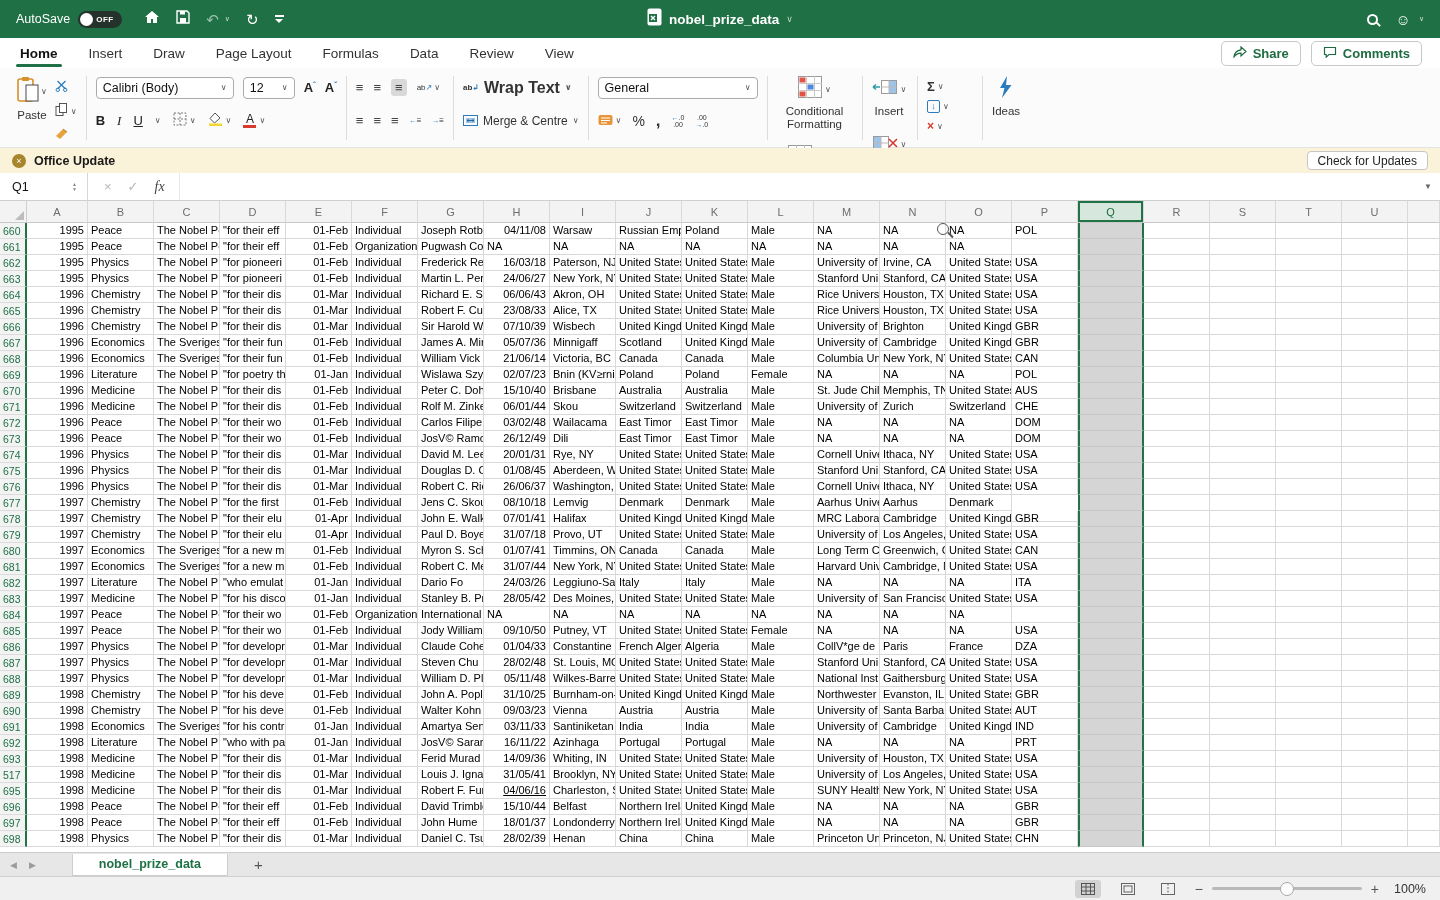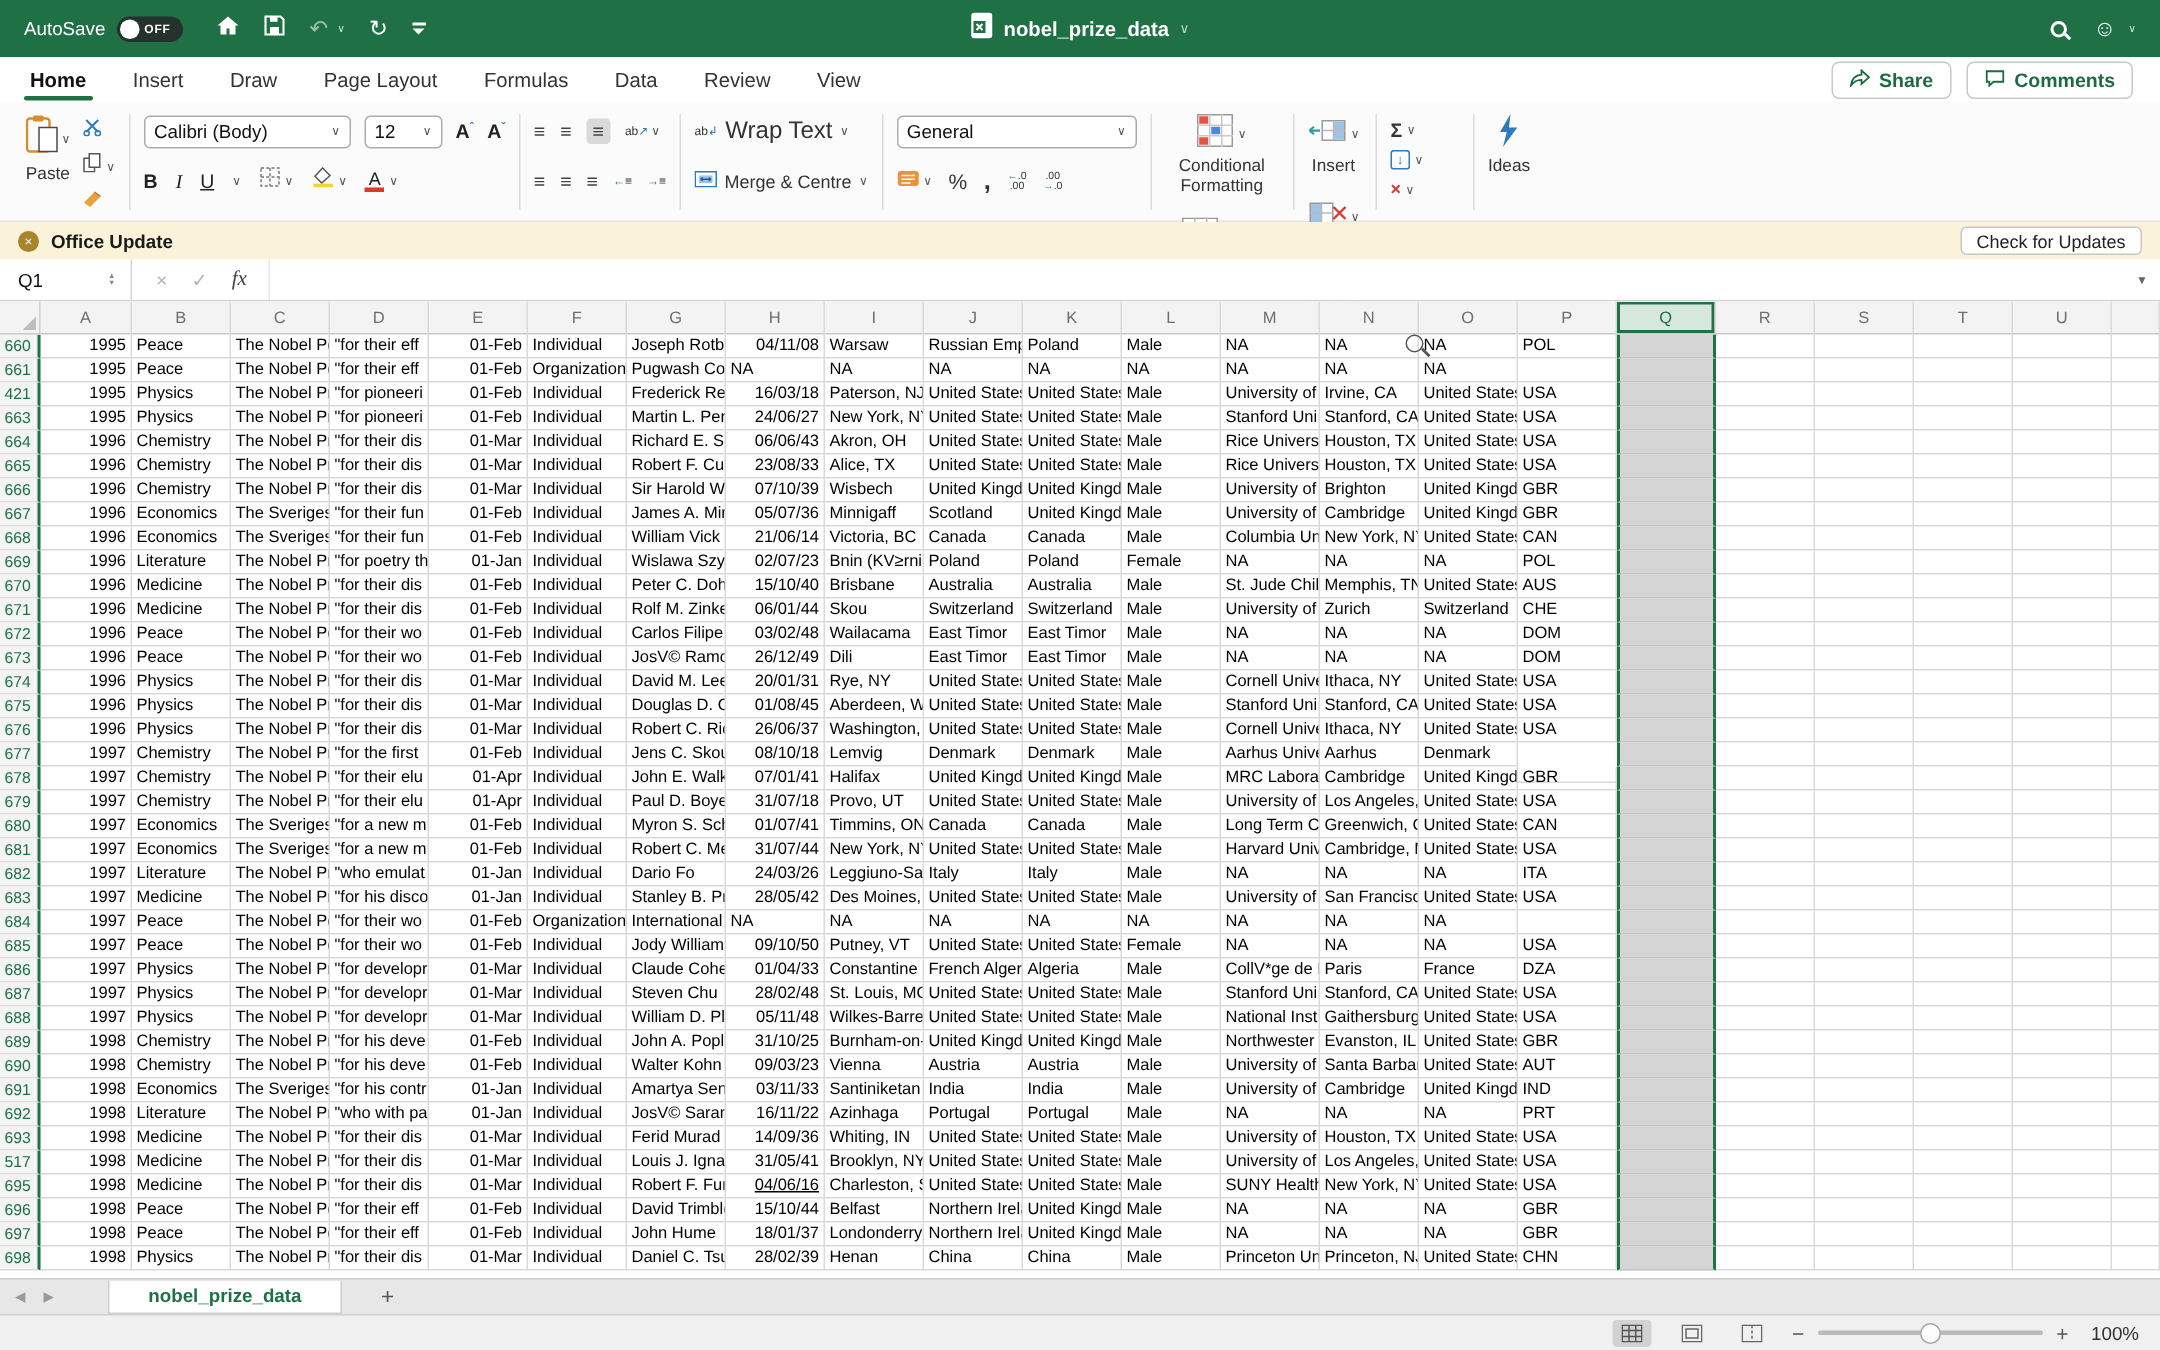--- a/index.html
+++ b/index.html
@@ -309,21 +309,21 @@
         <span class="bars">≡</span>
         <span class="bars">≡</span>
         <span class="tinytxt"><span class="bluearrow">←</span>≡</span>
         <span class="tinytxt"><span class="bluearrow">→</span>≡</span>
       </div>
     </div>
 
     <div class="vsep"></div>
 
     <div class="grp">
-      <div class="rrow" style="gap:5px;">
+      <div class="rrow" style="gap:5px;font-weight:bold;">
         <span class="tinytxt">ab<span class="bluearrow">↲</span></span>
         <span style="font-size:16px;color:#333;">Wrap Text</span>
         <span class="chev">∨</span>
       </div>
       <div class="rrow rrow2" style="gap:5px;">
         <span><svg width="15" height="11">
               <rect x="0.5" y="0.5" width="14" height="10" fill="none" stroke="#2b7bbd"></rect>
               <rect x="3" y="3" width="9" height="5" fill="#9FC3E7"></rect>
               <path d="M4 5.5h7M4 5.5l1.5-1.2M4 5.5l1.5 1.2M11 5.5l-1.5-1.2M11 5.5l-1.5 1.2" stroke="#1c5f96" stroke-width="0.9" fill="none"></path>
             </svg></span>
@@ -590,21 +590,21 @@
           <div class="cell" style="flex: 0 0 66px;">NA</div>
           <div class="cell" style="flex: 0 0 66px;"></div>
           <div class="cell sel-cell" style="flex: 0 0 66px;"></div>
           <div class="cell" style="flex: 0 0 66px;"></div>
           <div class="cell" style="flex: 0 0 66px;"></div>
           <div class="cell" style="flex: 0 0 66px;"></div>
           <div class="cell" style="flex: 0 0 66px;"></div>
           <div class="cell" style="flex: 0 0 32px;"></div>
         </div>
         <div class="grid-row">
-          <div class="row-num">421</div>
+          <div class="row-num">662</div>
           <div class="cell num" style="flex: 0 0 61px;">1995</div>
           <div class="cell" style="flex: 0 0 66px;">Physics</div>
           <div class="cell" style="flex: 0 0 66px;">The Nobel Pr</div>
           <div class="cell" style="flex: 0 0 66px;">"for pioneeri</div>
           <div class="cell num" style="flex: 0 0 66px;">01-Feb</div>
           <div class="cell" style="flex: 0 0 66px;">Individual</div>
           <div class="cell" style="flex: 0 0 66px;">Frederick Rei</div>
           <div class="cell num" style="flex: 0 0 66px;">16/03/18</div>
           <div class="cell" style="flex: 0 0 66px;">Paterson, NJ</div>
           <div class="cell" style="flex: 0 0 66px;">United States</div>

